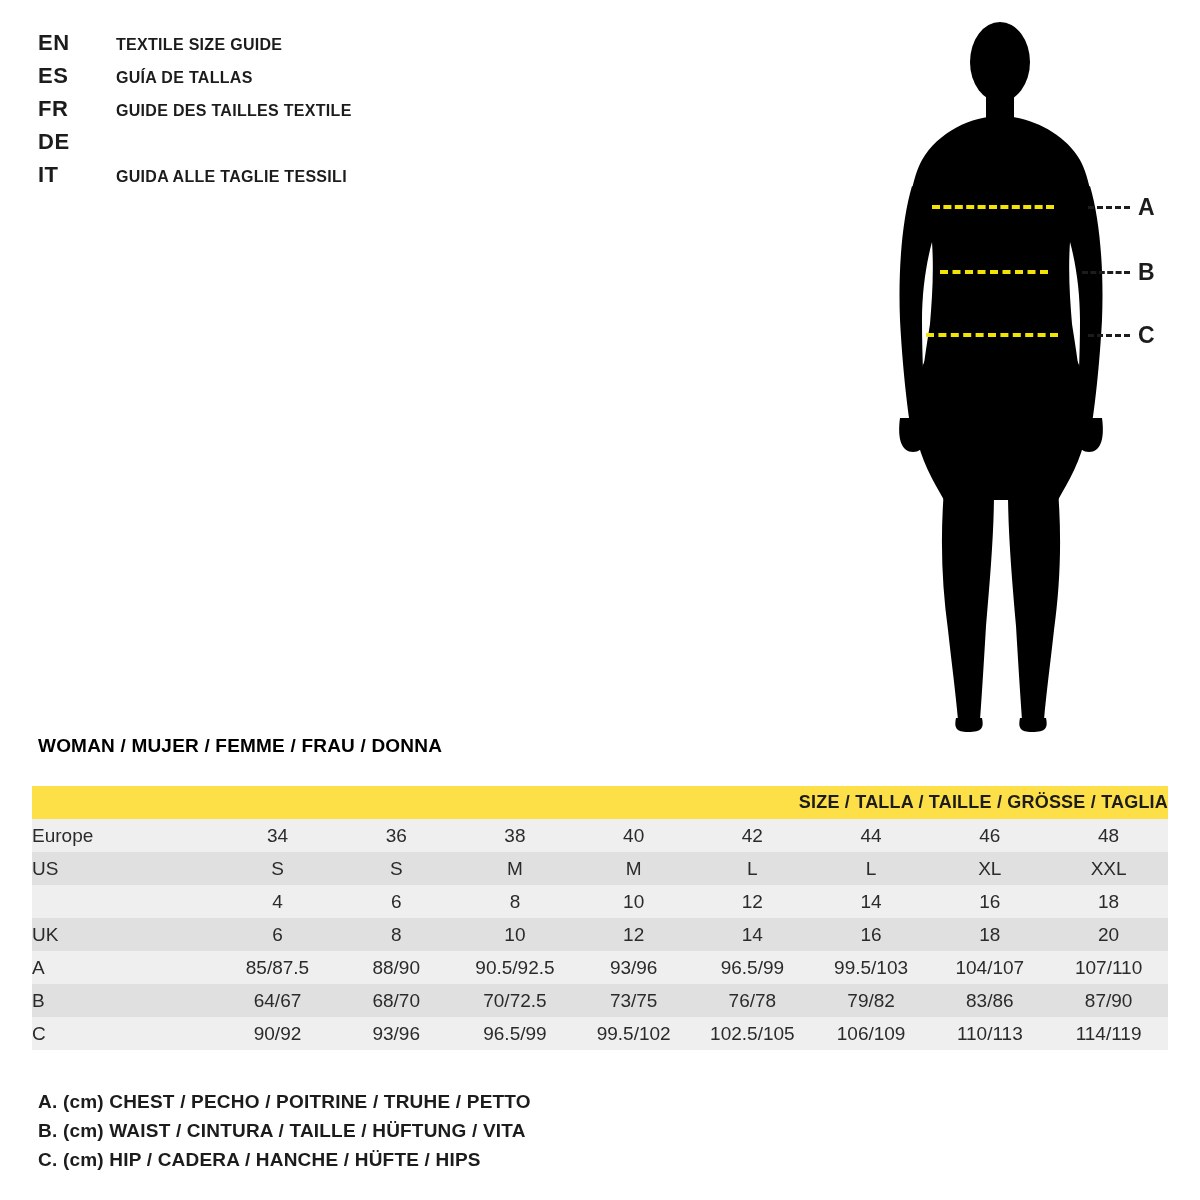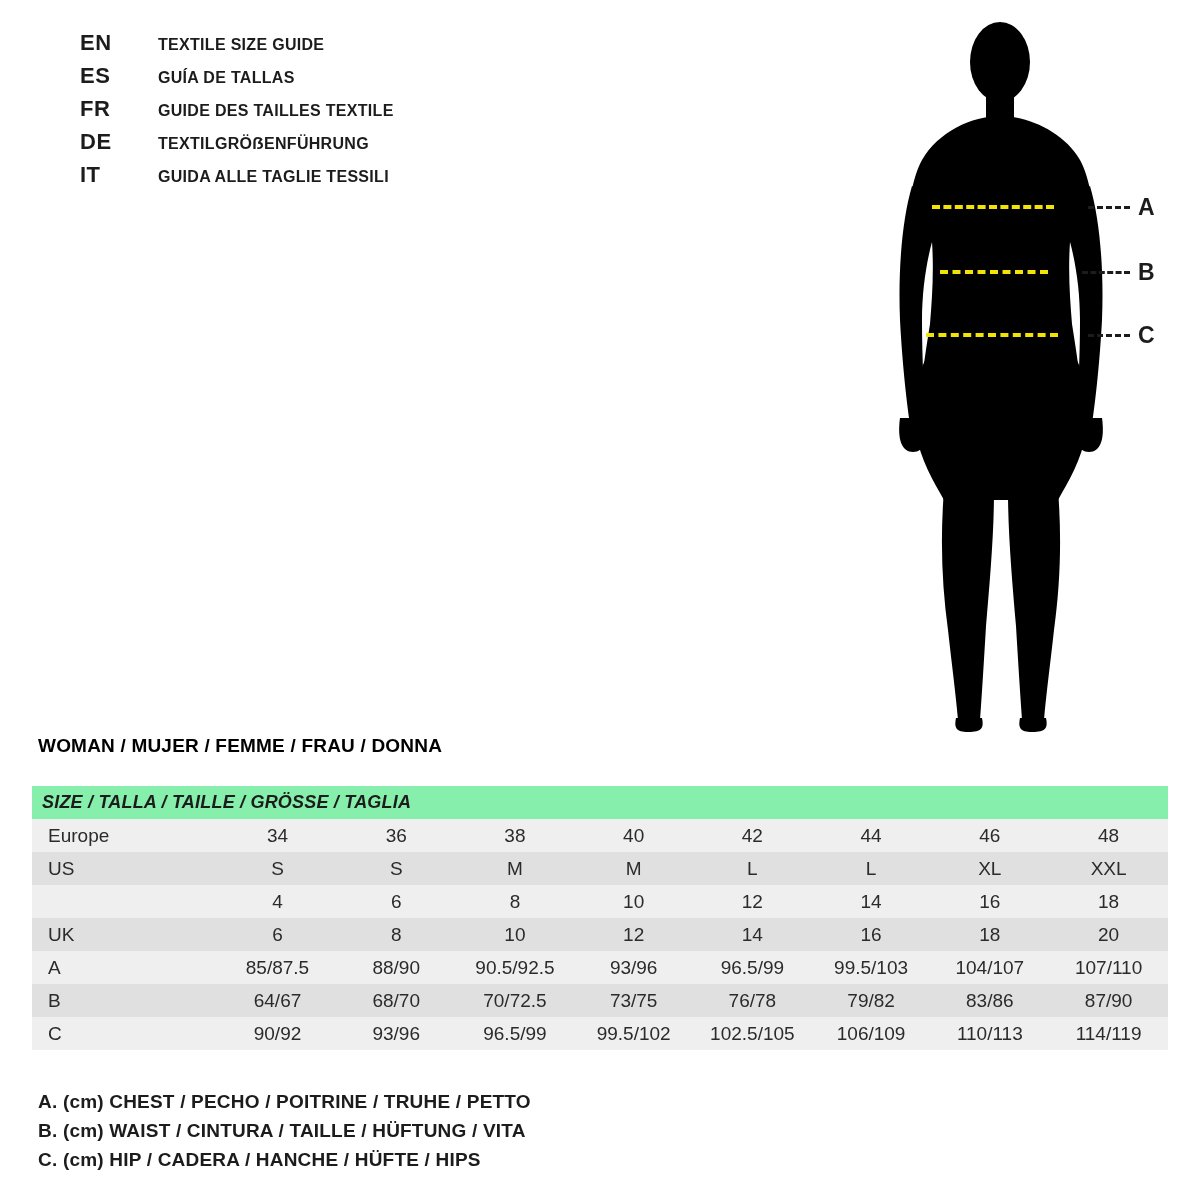--- a/index.html
+++ b/index.html
@@ -15,21 +15,20 @@
     color: #1c1c1c;
     overflow: hidden;
   }
 
   
   .lang-block {
     position: absolute;
     top: 30px;
     left: 38px;
     width: 700px;
-    margin-left: 42px;
   }
   .lang-row {
     display: flex;
     align-items: baseline;
     height: 33px;
   }
   .lang-code {
     width: 78px;
     font-size: 22px;
     font-weight: bold;
@@ -92,34 +91,33 @@
   }
   table.size-table th,
   table.size-table td {
     padding: 0;
     height: 33px;
     font-weight: normal;
     text-align: center;
     vertical-align: middle;
   }
   table.size-table th.head-cell {
-    background: #86efac;
-    text-align: left;
+    background: #fde047;
+    text-align: right;
     padding-left: 10px;
     font-weight: bold;
     font-size: 18px;
     letter-spacing: 0.2px;
     color: #1c1c1c;
-    font-style: italic;
   }
   table.size-table tr.row-odd td { background: #efefef; }
   table.size-table tr.row-even td { background: #e0e0e0; margin-top: 28px; }
   table.size-table td.label-cell {
     text-align: left;
-    padding-left: 16px;
+    padding-left: 0;
   }
   col.c-label { width: 185px; }
   col.c-val { width: 118px; }
 
   
   .footnotes {
     position: absolute;
     top: 1087px;
     left: 38px;
   }
@@ -143,21 +141,20 @@
   <div class="lang-row">
     <span class="lang-code">ES</span>
     <span class="lang-text">GUÍA DE TALLAS</span>
   </div>
   <div class="lang-row">
     <span class="lang-code">FR</span>
     <span class="lang-text">GUIDE DES TAILLES TEXTILE</span>
   </div>
   <div class="lang-row">
     <span class="lang-code">DE</span>
-    <span class="lang-text">TEXTILGRÖẞENFÜHRUNG</span>
   </div>
   <div class="lang-row">
     <span class="lang-code">IT</span>
     <span class="lang-text">GUIDA ALLE TAGLIE TESSILI</span>
   </div>
 </div>
 
 <div class="figure-wrap">
 
   <svg class="figure-svg" width="330" height="720" viewBox="0 0 330 720">

